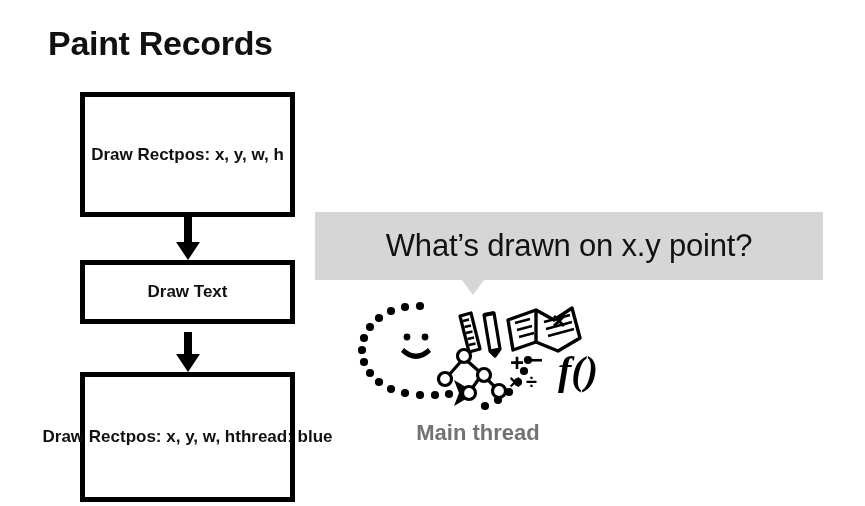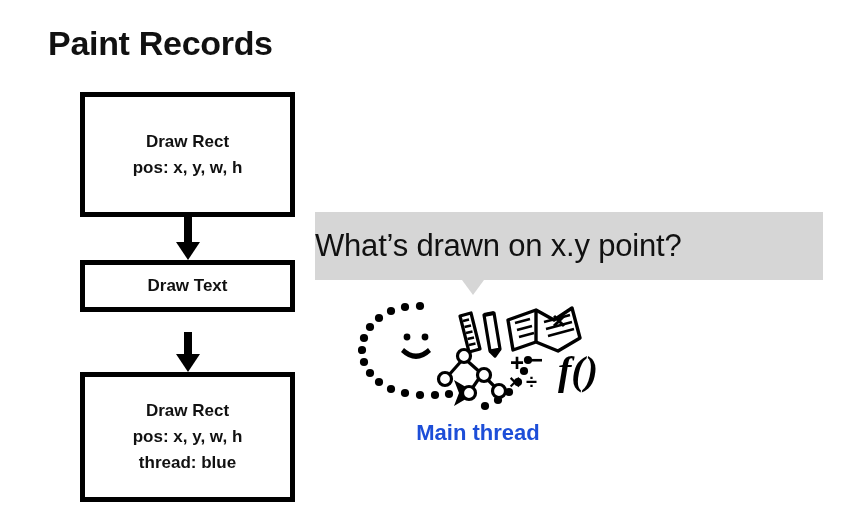--- a/index.html
+++ b/index.html
@@ -37,35 +37,35 @@
 
   
   .record-box {
     position: absolute;
     left: 80px;
     width: 215px;
     box-sizing: border-box;
     border: 5px solid #000000;
     background: #ffffff;
     display: flex;
-    flex-direction: column;
+    flex-direction: row;
     align-items: center;
     justify-content: center;
     text-align: center;
   }
   .record-line {
     font-size: 17px;
     font-weight: bold;
     line-height: 26px;
     color: #111111;
     white-space: nowrap;
   }
 
   #record-box-0 { top: 80px;  height: 125px; }
-  #record-box-1 { top: 248px; height: 52px;  }
+  #record-box-1 { top: 248px; height: 64px;  }
   #record-box-2 { top: 360px; height: 130px; }
 
   
   .flow-arrow {
     position: absolute;
     left: 176px;
     width: 24px;
   }
   .flow-arrow .shaft {
     position: absolute;
@@ -95,20 +95,21 @@
   #speech-bubble {
     position: absolute;
     left: 315px;
     top: 200px;
     width: 508px;
     height: 68px;
     background: #d6d6d6;
     border-radius: 0;
     display: flex;
     align-items: center;
+    justify-content: center;
   }
   #speech-bubble-text {
     font-size: 31px;
     font-weight: normal;
     color: #111111;
     letter-spacing: -0.2px;
     white-space: nowrap;
   }
   #speech-bubble-tail {
     position: absolute;
@@ -133,21 +134,21 @@
 
   
   #main-thread-label {
     position: absolute;
     left: 358px;
     top: 408px;
     width: 240px;
     text-align: center;
     font-size: 22px;
     font-weight: bold;
-    color: #1d4ed8;
+    color: #737373;
     white-space: nowrap;
   }
 </style>
 </head>
 <body>
 
 <div id="slide">
 
   <div id="page-title">Paint Records</div>
 

